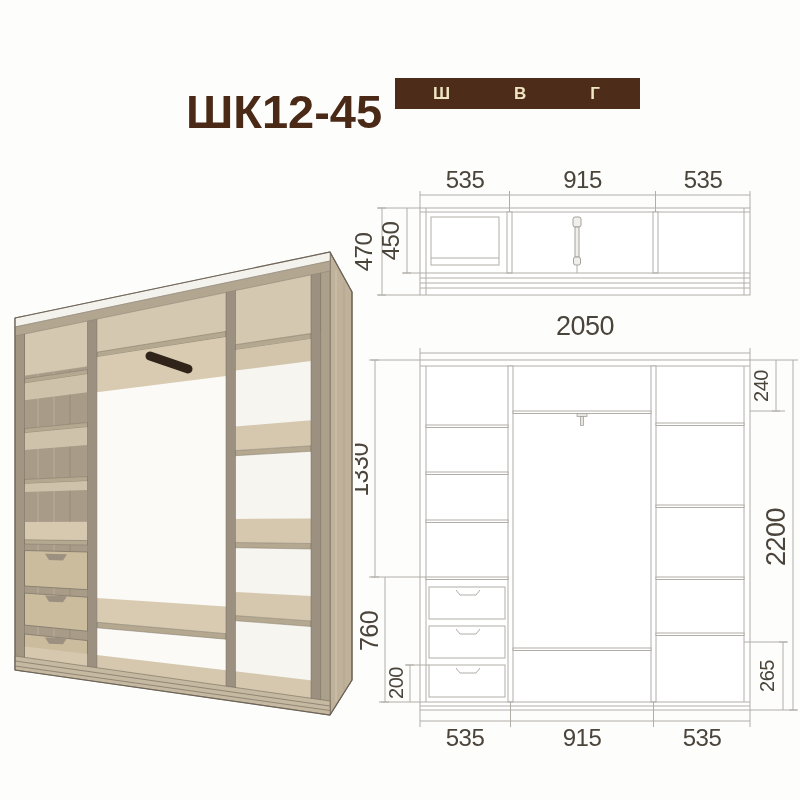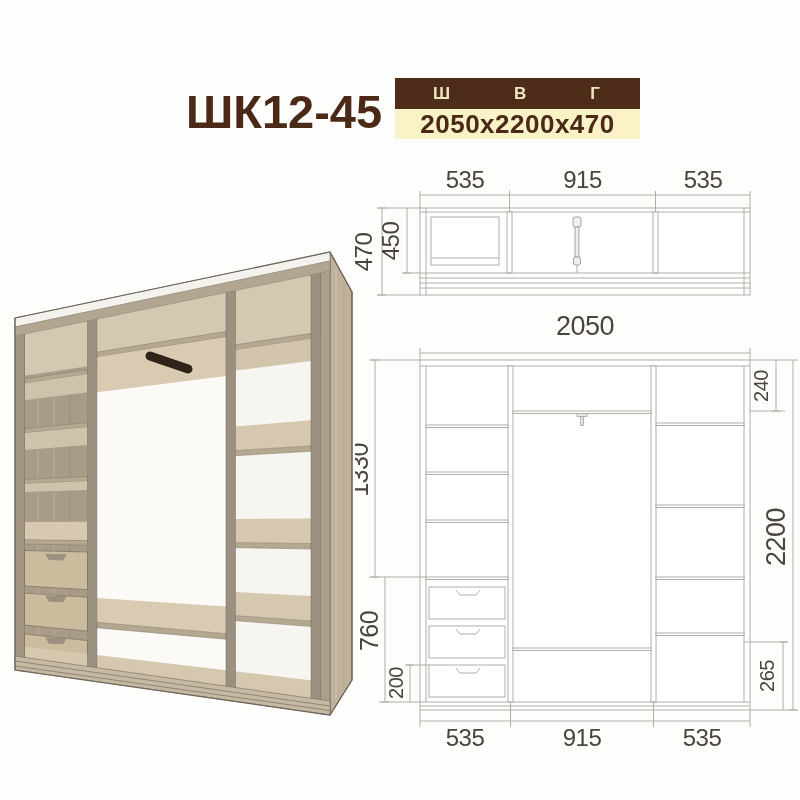--- a/index.html
+++ b/index.html
@@ -27,21 +27,20 @@
 <div class="page">
 
   <div class="title">ШК12-45</div>
 
   <div class="dims-box">
     <div class="dims-legend">
       <span>Ш</span>
       <span>В</span>
       <span>Г</span>
     </div>
-    <div class="dims-value">2050x2200x470</div>
   </div>
 
   <svg class="illu" width="365" height="515" viewBox="0 0 365 515">
 
     <polygon points="330,12 352,52 352,440 330,475" fill="#bfb19a" stroke="#756b5c" stroke-width="1"></polygon>
     <line x1="336" y1="30" x2="336" y2="462" stroke="#cdc0a9" stroke-width="1.5"></line>
     <line x1="344" y1="42" x2="344" y2="450" stroke="#b3a68e" stroke-width="1"></line>
 
     <polygon points="24.5,90 87.5,78 87.5,436.5 24.5,427.7" fill="#a89b88"></polygon>
     <line x1="38" y1="100" x2="38" y2="424" stroke="#b9ad98" stroke-width="2" opacity="0.55"></line>

